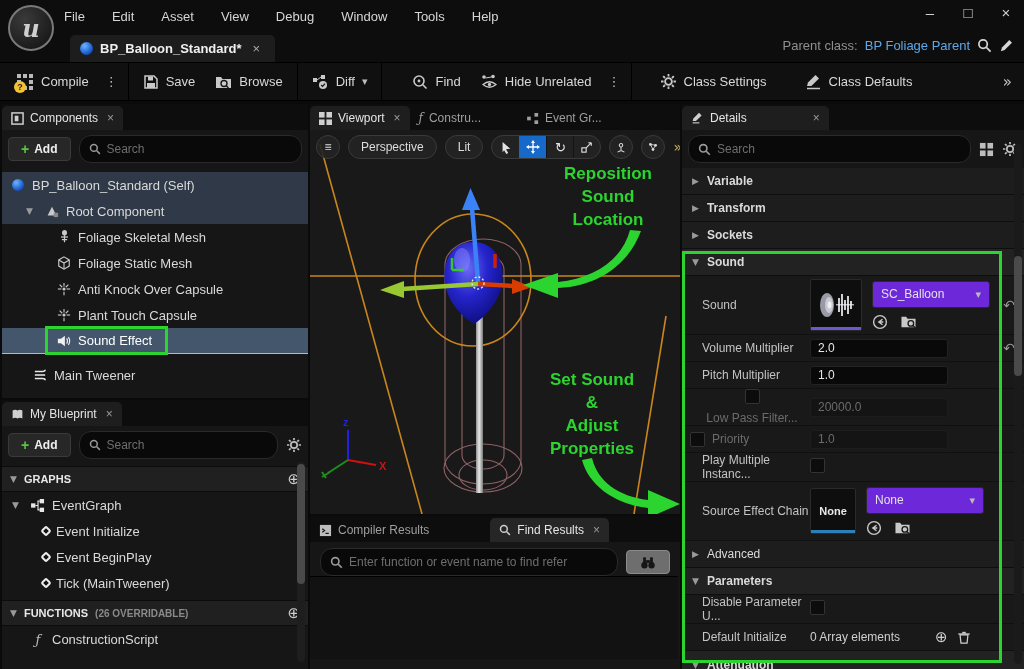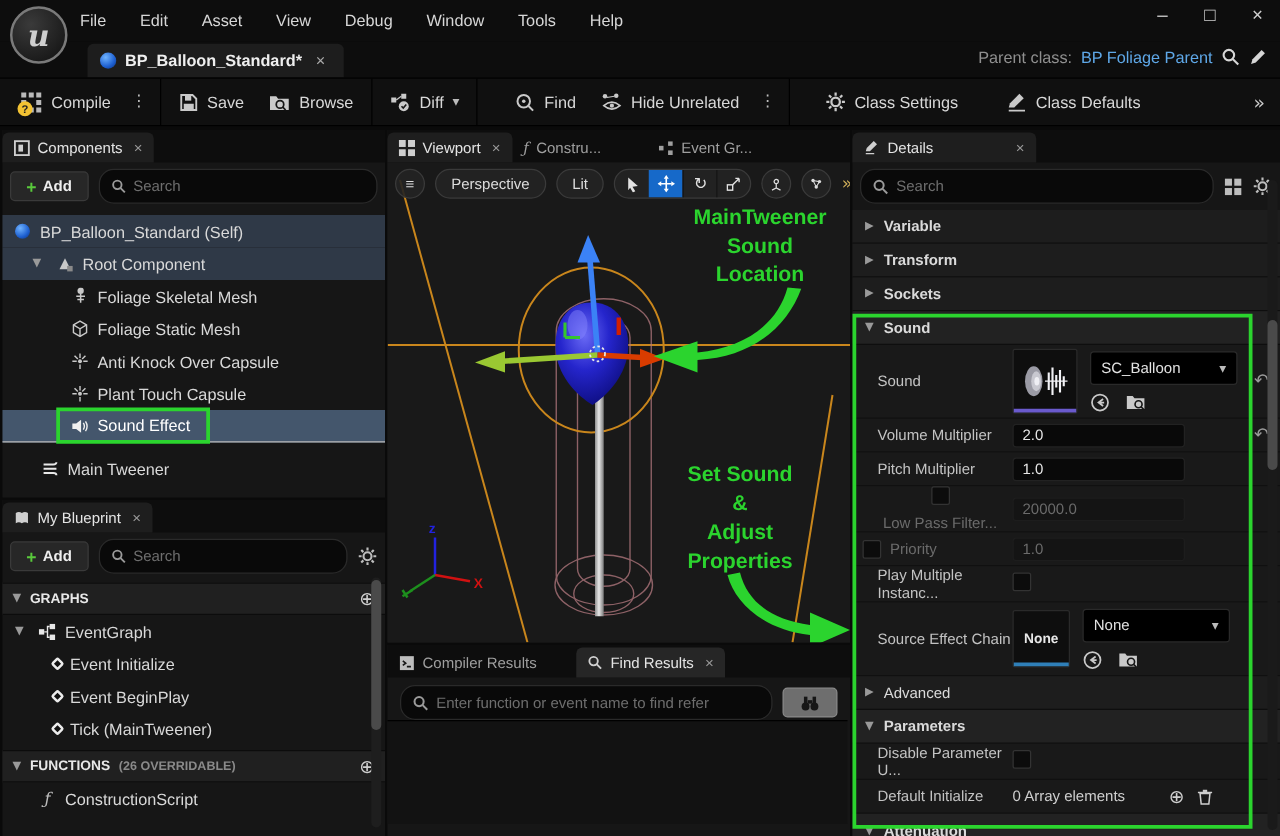--- a/index.html
+++ b/index.html
@@ -99,21 +99,21 @@
   
   .drow { display:grid; grid-template-columns:128px 1fr 30px; align-items:center; min-height:27px;
     border-bottom:1px solid #101010; background:#191919; }
   .drow .dlabel { padding-left:20px; font-size:12px; color:#c3c3c3; display:flex; align-items:center; gap:7px; }
   .drow.dim .dlabel, .drow.dim input { color:#6b6b6b; }
   .dinput { width:138px; height:19px; background:#090909; border:1px solid #222; border-radius:3px;
     color:#e6e6e6; font-size:12px; padding:0 7px; font-family:"Liberation Sans", sans-serif; }
   .drow.dim .dinput { background:#141414; border-color:#1d1d1d; }
   .checkbox { width:15px; height:15px; background:#0c0c0c; border:1px solid #333; border-radius:2px; }
   .reset { color:#9a9a9a; font-family:"DejaVu Sans", sans-serif; font-size:14px; text-align:center; }
-  .dropdown { width:118px; height:27px; background:#000000; border:1px solid #2a2a2a; border-radius:3px;
+  .dropdown { width:118px; height:27px; background:#6d28d9; border:1px solid #2a2a2a; border-radius:3px;
     color:#e2e2e2; font-size:12px; display:flex; align-items:center; padding:0 8px; }
   .dropdown .dv { flex:1; }
   .thumb { width:52px; height:52px; background:#0e0e0e; border:1px solid #2a2a2a; border-radius:2px;
     position:relative; display:flex; align-items:center; justify-content:center; }
   .thumb .underline { position:absolute; left:0; bottom:0; width:100%; height:3px; }
   .green-frame { position:absolute; border:3px solid #2bd42e; pointer-events:none; z-index:6; }
   .collapse-row { height:27px; background:#1d1d1d; border-bottom:1px solid #0e0e0e; display:flex;
     align-items:center; gap:8px; padding:0 10px; color:#dadada; font-size:12px; font-weight:bold; }
   .collapse-row .tri { font-family:"DejaVu Sans", sans-serif; font-size:9px; color:#9a9a9a; }
 
@@ -584,21 +584,21 @@
           <path d="M12 347l8-5M12 342l4 6" stroke="#1d8f1d" stroke-width="2" fill="none"></path>
         </g>
 
         <g fill="#2bd42e">
           <path d="M320 100 C312 130 285 148 248 152 L248 143 L213 155 L248 168 L248 158 C292 156 320 131 331 101 Z"></path>
           <path d="M282 328 C288 352 308 366 338 370 L338 360 L370 374 L338 388 L338 378 C302 374 278 353 272 330 Z"></path>
         </g>
       </svg>
 
       <div class="anno" style="left:238px; top:32px; width:120px;">
-        <div>MainTweener</div>
+        <div>Reposition</div>
         <div>Sound</div>
         <div>Location</div>
       </div>
       <div class="anno" style="left:222px; top:238px; width:120px;">
         <div>Set Sound</div>
         <div>&amp;</div>
         <div>Adjust</div>
         <div>Properties</div>
       </div>
     </div>
@@ -606,21 +606,21 @@
 
   <div class="panel" style="left:310px; top:516px; width:370px; height:153px;">
     <div class="ptabs">
       <div class="ptab inactive">
         <svg width="13" height="13" viewBox="0 0 14 14">
             <rect x="1" y="1" width="12" height="12" fill="#bdbdbd"></rect>
             <path d="M3.5 5l2.5 2-2.5 2M7 10h3.5" stroke="#161616" stroke-width="1.4" fill="none"></path>
           </svg>
         <span>Compiler Results</span>
       </div>
-      <div class="ptab" style="margin-left:23px; background:#262626;">
+      <div class="ptab" style="margin-left:52px; background:#262626;">
         <svg width="12" height="12" viewBox="0 0 16 16">
             <circle cx="6.5" cy="6.5" r="4.5" fill="none" stroke="#cfcfcf" stroke-width="2"></circle>
             <line x1="10" y1="10" x2="14.5" y2="14.5" stroke="#cfcfcf" stroke-width="2"></line>
           </svg>
         <span>Find Results</span>
         <span class="x">×</span>
       </div>
     </div>
     <div class="findrow">
       <div class="searchpill">

